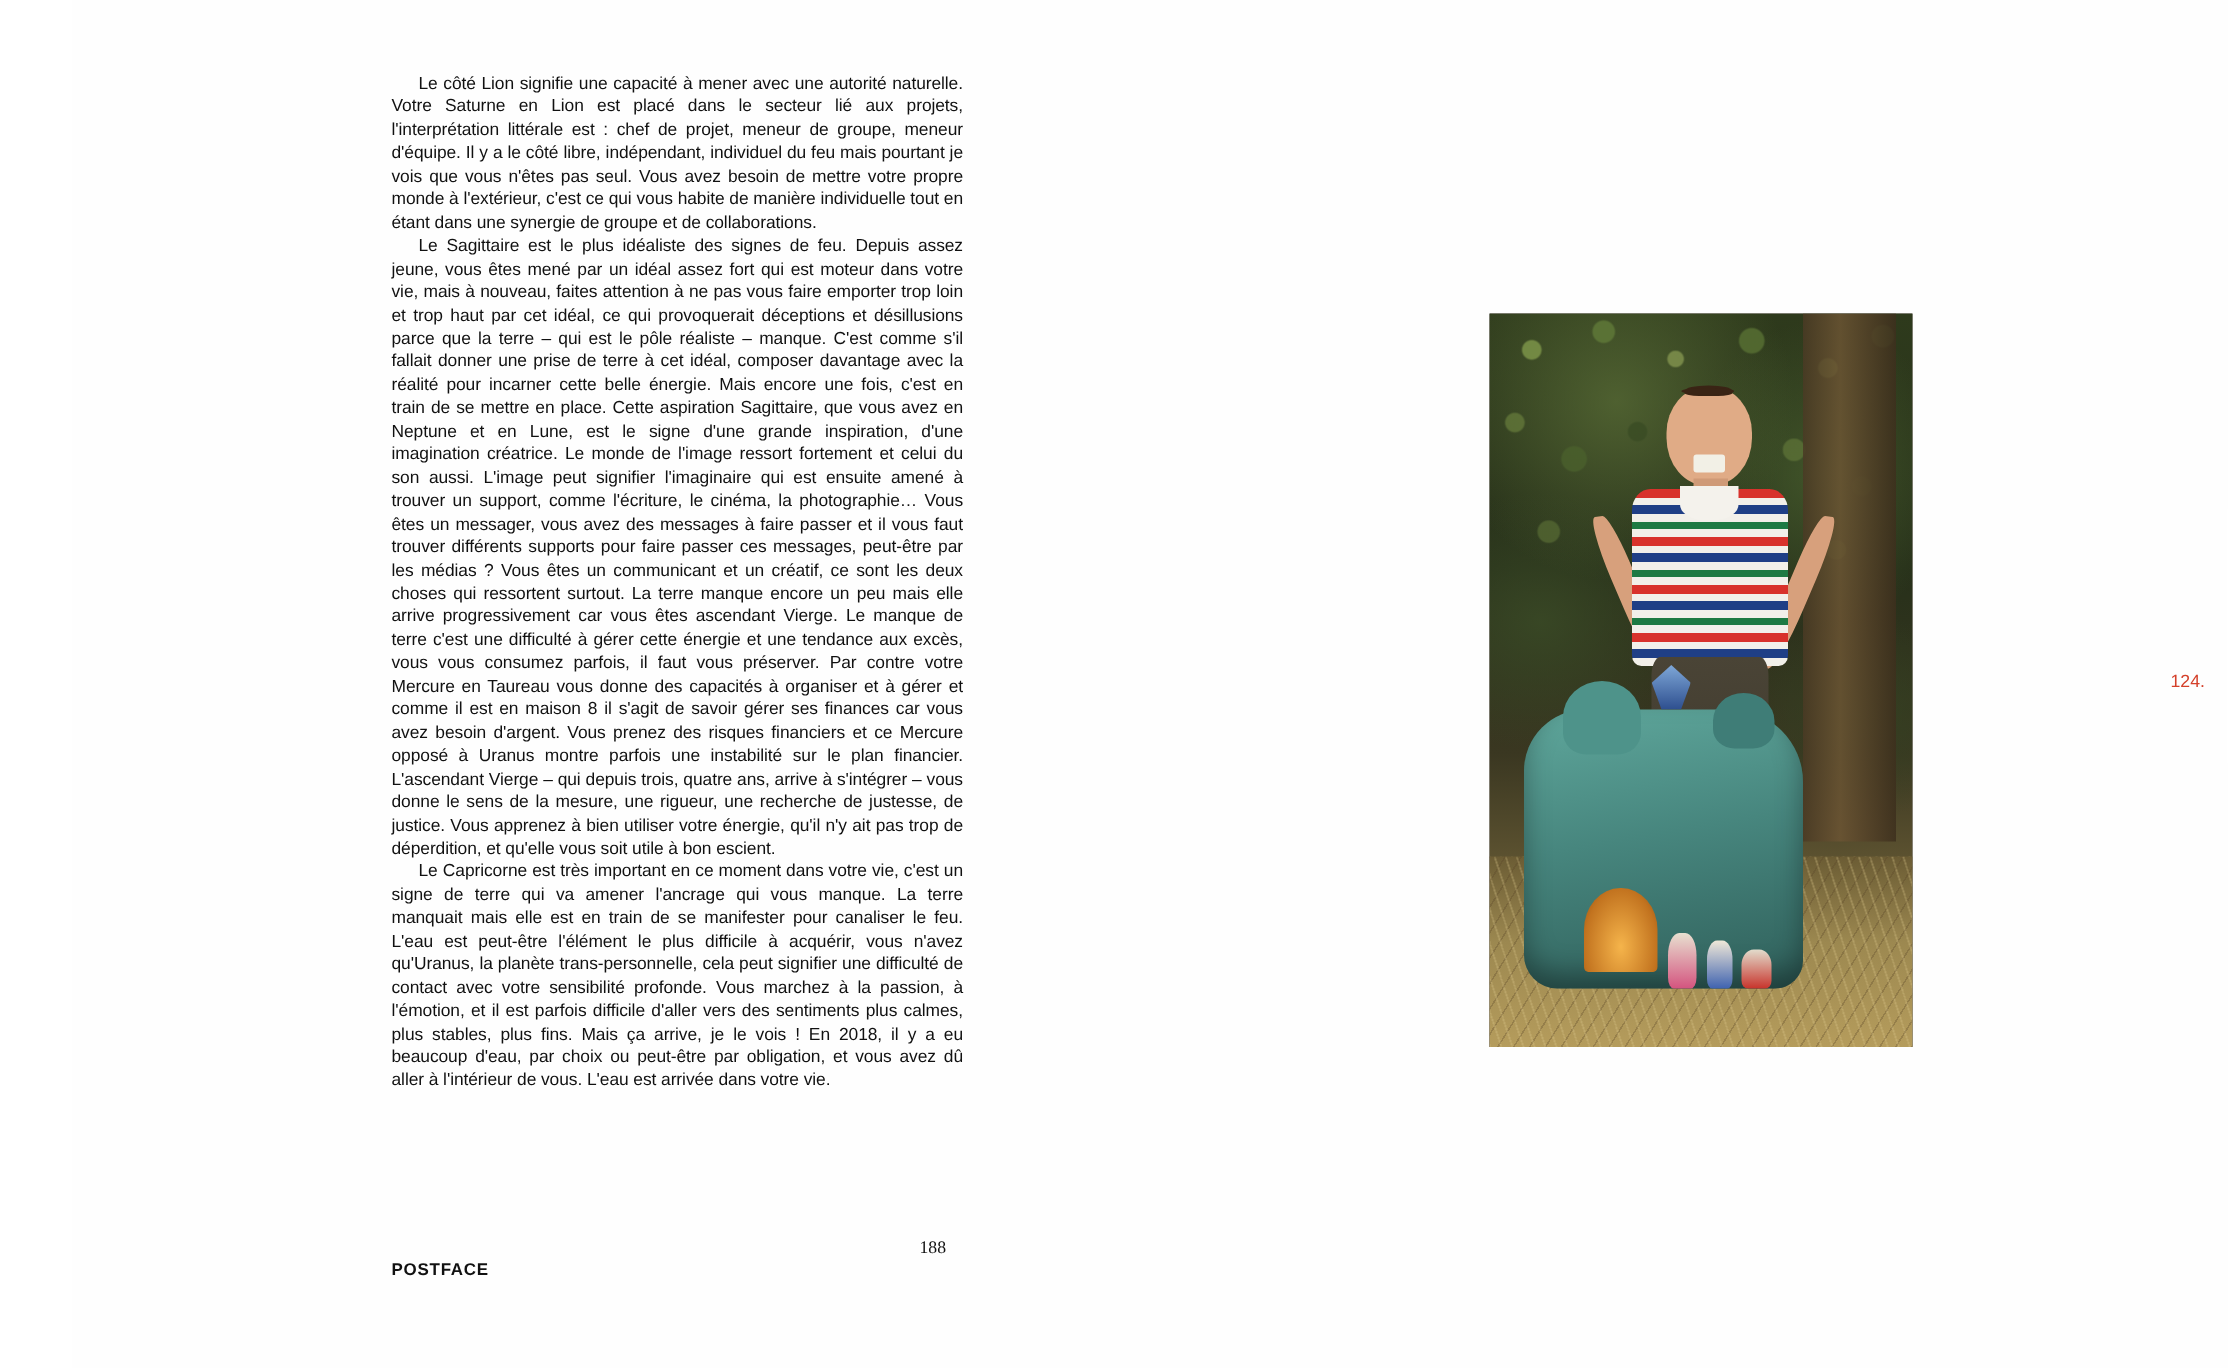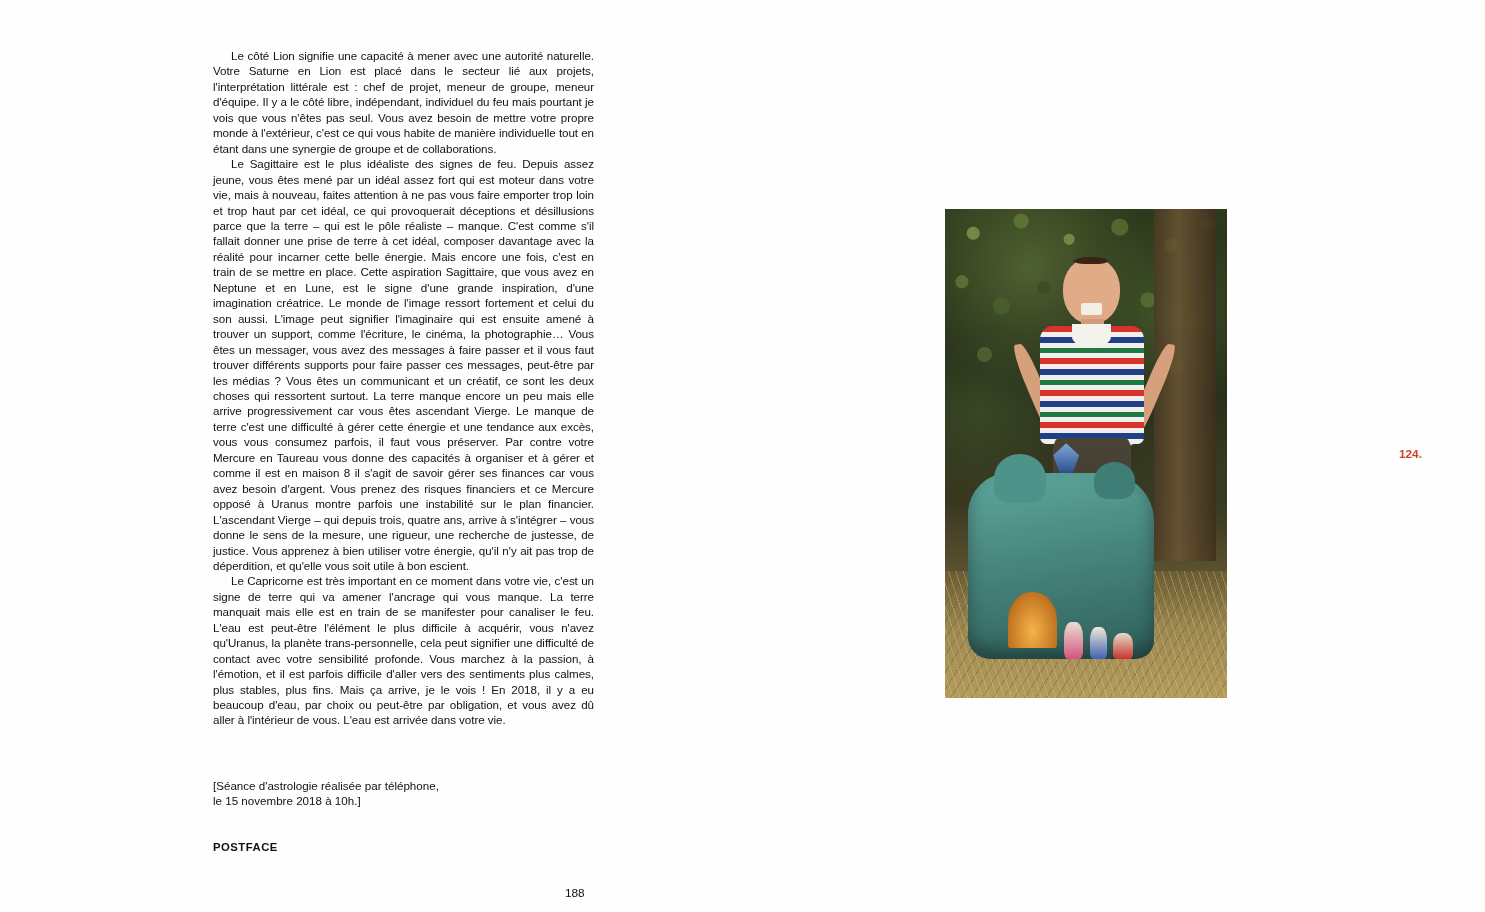--- a/index.html
+++ b/index.html
@@ -13,20 +13,21 @@
     position: relative;
     font-family: "Liberation Sans", sans-serif;
     color: #1a1a1a;
     overflow: hidden;
   }
 
   .page {
     position: absolute;
     inset: 0;
     background: #fefefe;
+    margin-left: 48px;
   }
 
   
   .text-column {
     position: absolute;
     left: 213px;
     top: 48px;
     width: 381px;
     font-size: 11.6px;
     line-height: 15.45px;
@@ -56,33 +57,33 @@
     left: 213px;
     top: 841px;
     font-size: 11.3px;
     letter-spacing: 0.5px;
     color: #111111;
     font-weight: bold;
   }
   .footer-page {
     position: absolute;
     left: 565px;
-    top: 886px;
+    top: 824px;
     font-size: 11.8px;
     color: #111111;
+    font-family: Liberation Serif, serif;
   }
 
   
   .plate-number {
     position: absolute;
     left: 1399px;
     top: 447px;
     font-size: 11.8px;
     color: #d4402a;
-    font-weight: bold;
   }
 
   
   .photo {
     position: absolute;
     left: 945px;
     top: 209px;
     width: 282px;
     height: 489px;
     overflow: hidden;
@@ -228,24 +229,20 @@
 <body>
 
 <div class="page">
 
   <div class="text-column">
     <p>Le côté Lion signifie une capacité à mener avec une autorité naturelle. Votre Saturne en Lion est placé dans le secteur lié aux projets, l'interprétation littérale est : chef de projet, meneur de groupe, meneur d'équipe. Il y a le côté libre, indépendant, individuel du feu mais pourtant je vois que vous n'êtes pas seul. Vous avez besoin de mettre votre propre monde à l'extérieur, c'est ce qui vous habite de manière individuelle tout en étant dans une synergie de groupe et de collaborations.</p>
     <p>Le Sagittaire est le plus idéaliste des signes de feu. Depuis assez jeune, vous êtes mené par un idéal assez fort qui est moteur dans votre vie, mais à nouveau, faites attention à ne pas vous faire emporter trop loin et trop haut par cet idéal, ce qui provoquerait déceptions et désillusions parce que la terre – qui est le pôle réaliste – manque. C'est comme s'il fallait donner une prise de terre à cet idéal, composer davantage avec la réalité pour incarner cette belle énergie. Mais encore une fois, c'est en train de se mettre en place. Cette aspiration Sagittaire, que vous avez en Neptune et en Lune, est le signe d'une grande inspiration, d'une imagination créatrice. Le monde de l'image ressort fortement et celui du son aussi. L'image peut signifier l'imaginaire qui est ensuite amené à trouver un support, comme l'écriture, le cinéma, la photographie… Vous êtes un messager, vous avez des messages à faire passer et il vous faut trouver différents supports pour faire passer ces messages, peut-être par les médias ? Vous êtes un communicant et un créatif, ce sont les deux choses qui ressortent surtout. La terre manque encore un peu mais elle arrive progressivement car vous êtes ascendant Vierge. Le manque de terre c'est une difficulté à gérer cette énergie et une tendance aux excès, vous vous consumez parfois, il faut vous préserver. Par contre votre Mercure en Taureau vous donne des capacités à organiser et à gérer et comme il est en maison 8 il s'agit de savoir gérer ses finances car vous avez besoin d'argent. Vous prenez des risques financiers et ce Mercure opposé à Uranus montre parfois une instabilité sur le plan financier. L'ascendant Vierge – qui depuis trois, quatre ans, arrive à s'intégrer – vous donne le sens de la mesure, une rigueur, une recherche de justesse, de justice. Vous apprenez à bien utiliser votre énergie, qu'il n'y ait pas trop de déperdition, et qu'elle vous soit utile à bon escient.</p>
     <p>Le Capricorne est très important en ce moment dans votre vie, c'est un signe de terre qui va amener l'ancrage qui vous manque. La terre manquait mais elle est en train de se manifester pour canaliser le feu. L'eau est peut-être l'élément le plus difficile à acquérir, vous n'avez qu'Uranus, la planète trans-personnelle, cela peut signifier une difficulté de contact avec votre sensibilité profonde. Vous marchez à la passion, à l'émotion, et il est parfois difficile d'aller vers des sentiments plus calmes, plus stables, plus fins. Mais ça arrive, je le vois ! En 2018, il y a eu beaucoup d'eau, par choix ou peut-être par obligation, et vous avez dû aller à l'intérieur de vous. L'eau est arrivée dans votre vie.</p>
   </div>
 
-  <div class="coda">
-    <div>[Séance d'astrologie réalisée par téléphone,</div>
-    <div>le 15 novembre 2018 à 10h.]</div>
-  </div>
 
   <div class="footer-label">POSTFACE</div>
   <div class="footer-page">188</div>
 
   <div class="plate-number">124.</div>
 
   <div class="photo">
     <div class="photo-inner">
       <div class="leaves"></div>
       <div class="trunk"></div>

